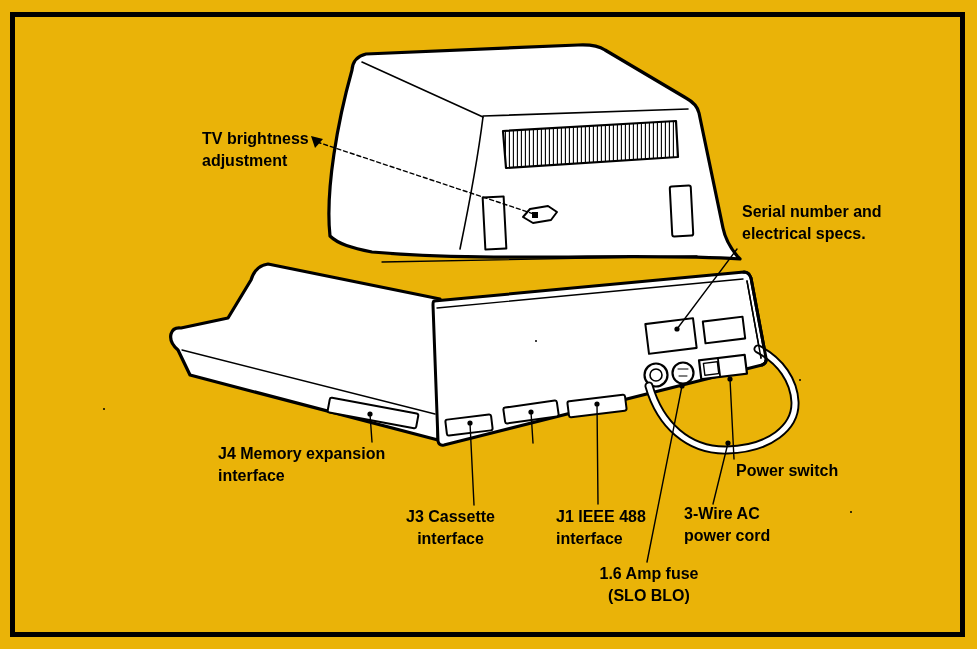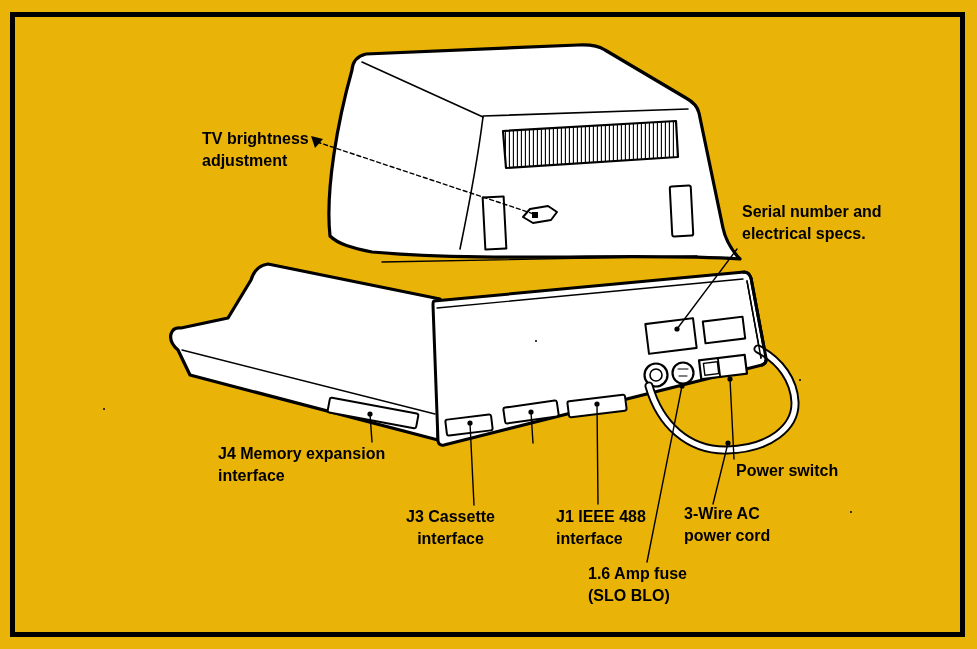--- a/index.html
+++ b/index.html
@@ -18,21 +18,21 @@
   }
   .art{position:absolute;left:0;top:0;}
   .lbl{
     position:absolute;
     color:#000000;
     font-size:16px;
     font-weight:bold;
     line-height:22px;
     white-space:nowrap;
   }
-  .lbl.center{text-align:left;white-space:normal;}
+  .lbl.center{text-align:center;white-space:normal;}
 </style>
 </head>
 <body>
 
 <div class="canvas">
 
   <div class="frame"></div>
 
   <svg class="art" width="977" height="649" viewBox="0 0 977 649">
     <defs>

